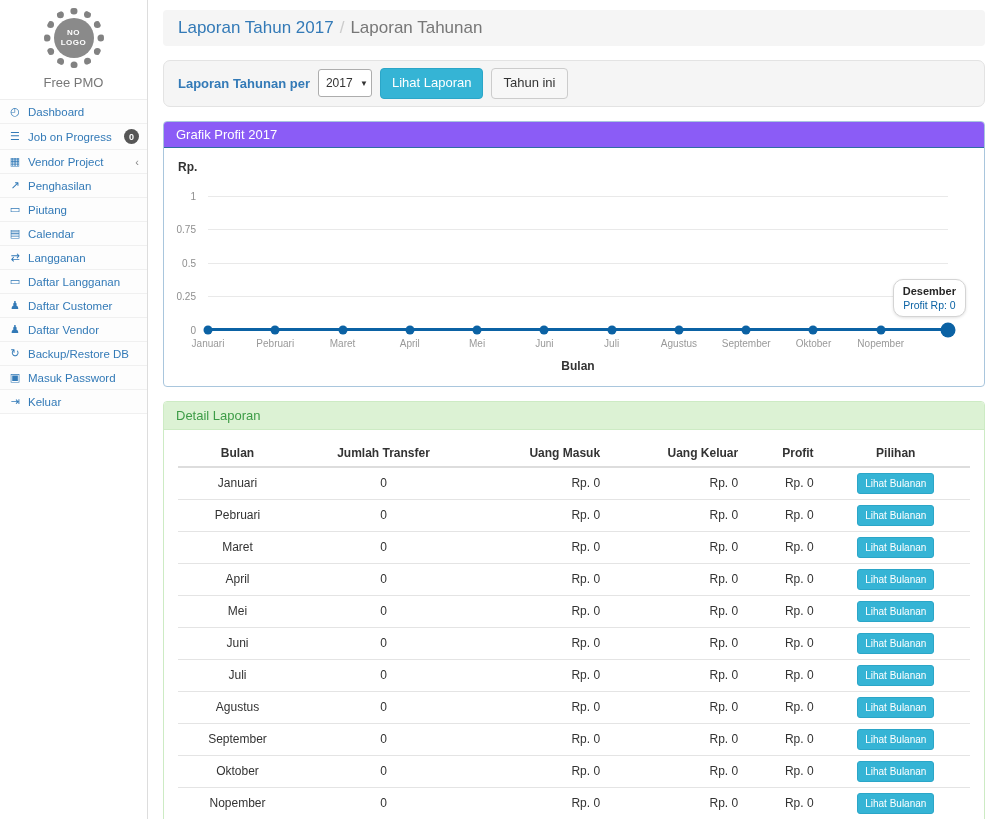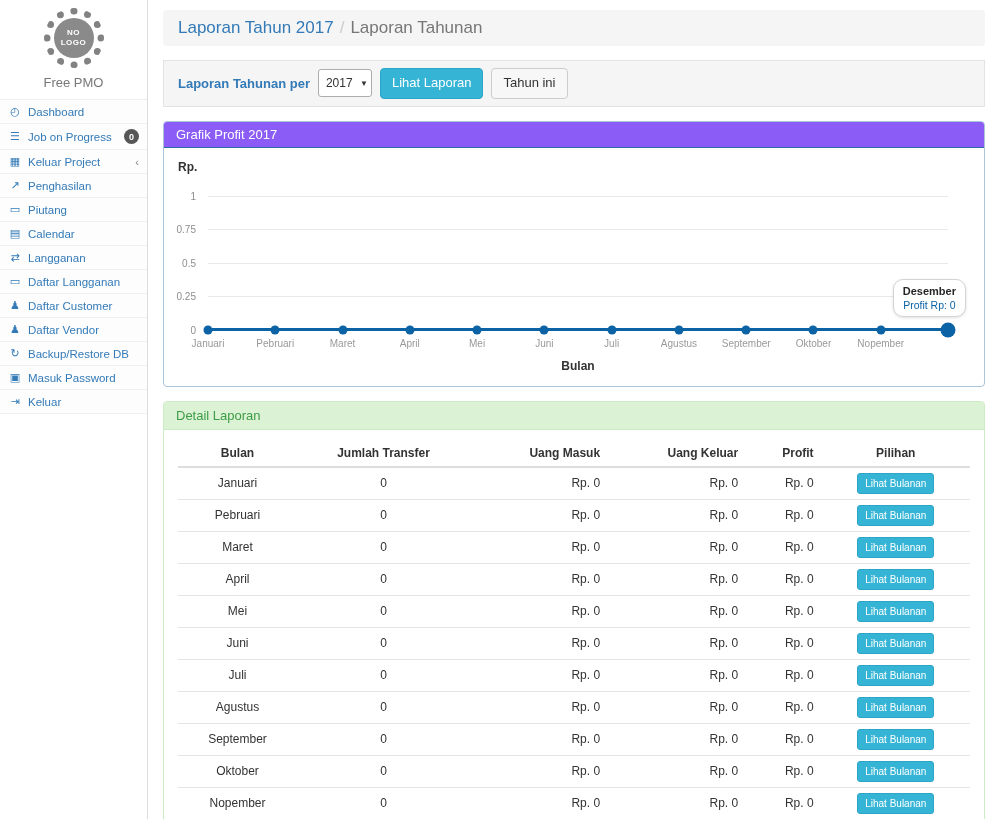--- a/index.html
+++ b/index.html
@@ -47,21 +47,21 @@
 
   .breadcrumb {
     background:#f5f5f5; border-radius:4px; padding:8px 15px;
     font-size:17px; color:#999; margin-bottom:14px;
   }
   .breadcrumb a { color:#337ab7; text-decoration:none; cursor:pointer; }
   .bc-sep { margin:0 6px; color:#ccc; }
   .bc-current { color:#777; }
 
   .well {
-    background:#f5f5f5; border:1px solid #e3e3e3; border-radius:0;
+    background:#f5f5f5; border:1px solid #e3e3e3; border-radius:7px;
     padding:7px 14px; margin-bottom:14px;
     display:flex; align-items:center; gap:8px;
   }
   .filter-label { color:#337ab7; font-weight:bold; font-size:13px; }
   .select-wrap { position:relative; display:inline-block; }
   .year-select {
     -webkit-appearance:none; appearance:none;
     width:54px; height:28px; padding:3px 16px 3px 7px;
     font-size:12px; color:#333; background:#fff;
     border:1px solid #adadad; border-radius:3px; cursor:pointer;
@@ -146,21 +146,21 @@
           <span class="mi-icon">◴</span>
           <span class="mi-label">Dashboard</span>
         </li>
         <li>
           <span class="mi-icon">☰</span>
           <span class="mi-label">Job on Progress</span>
           <span class="mi-badge">0</span>
         </li>
         <li>
           <span class="mi-icon">▦</span>
-          <span class="mi-label">Keluar Project</span>
+          <span class="mi-label">Vendor Project</span>
           <span class="mi-chevron">‹</span>
         </li>
         <li>
           <span class="mi-icon">↗</span>
           <span class="mi-label">Penghasilan</span>
         </li>
         <li>
           <span class="mi-icon">▭</span>
           <span class="mi-label">Piutang</span>
         </li>

